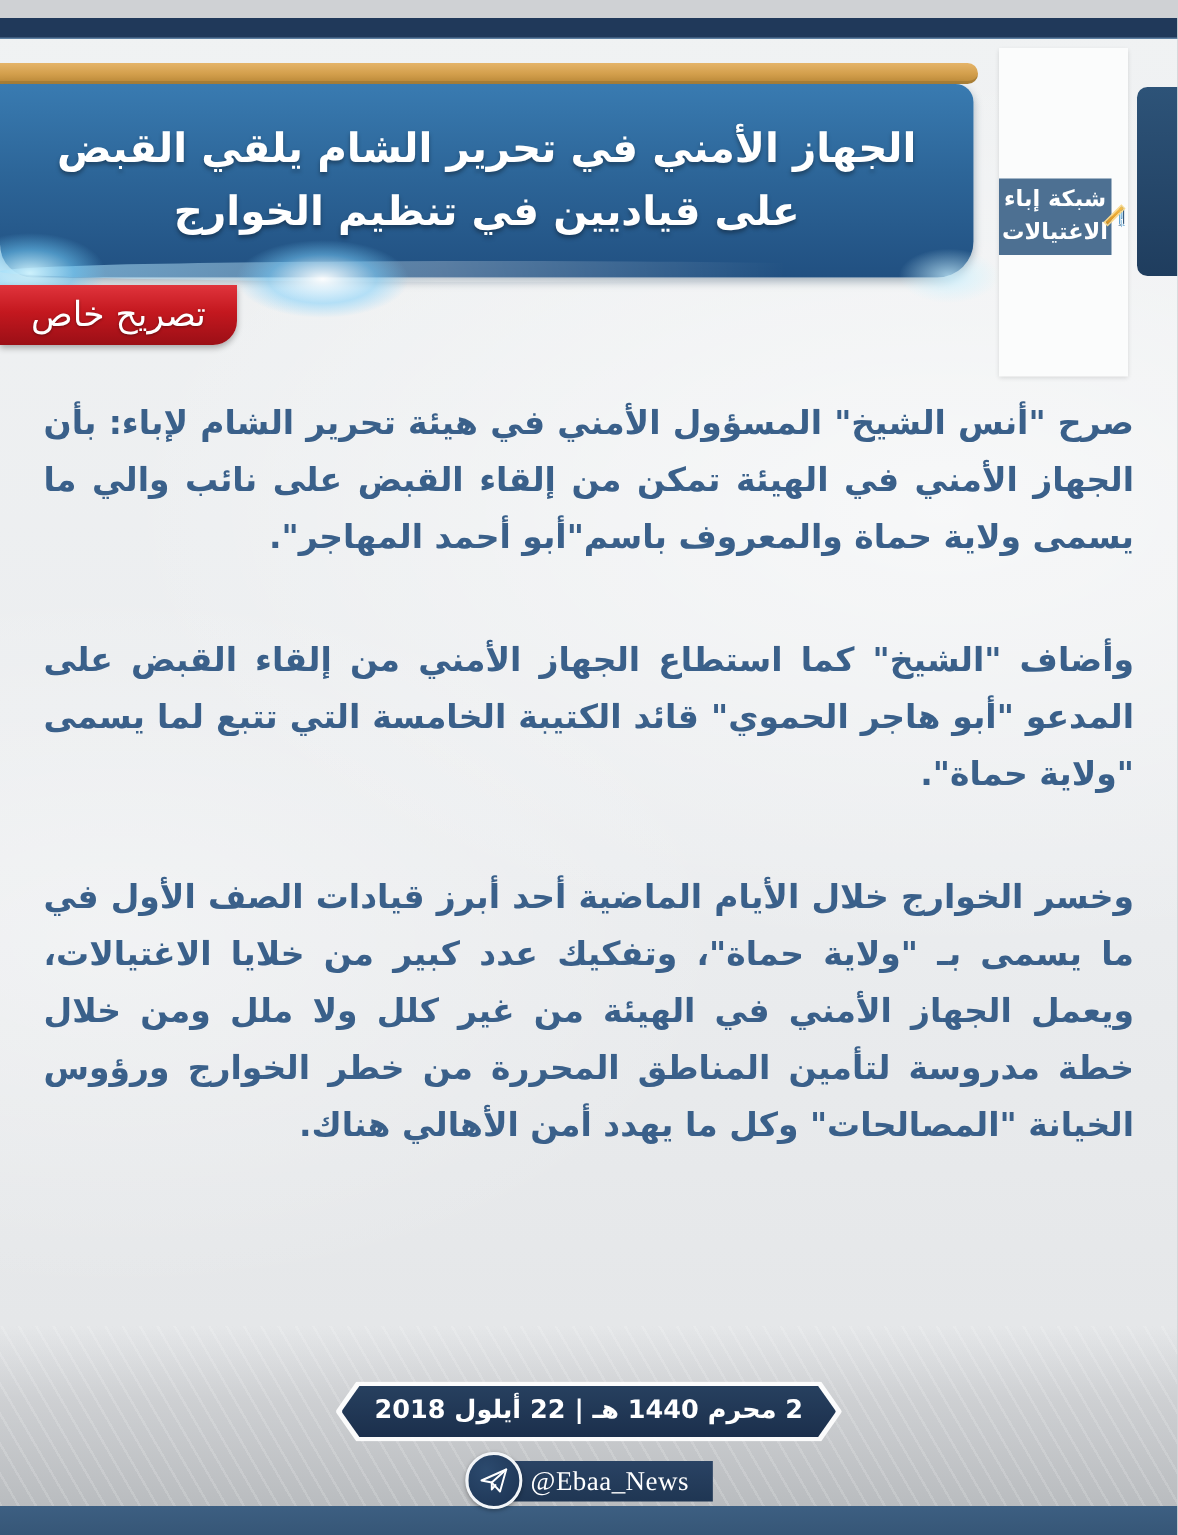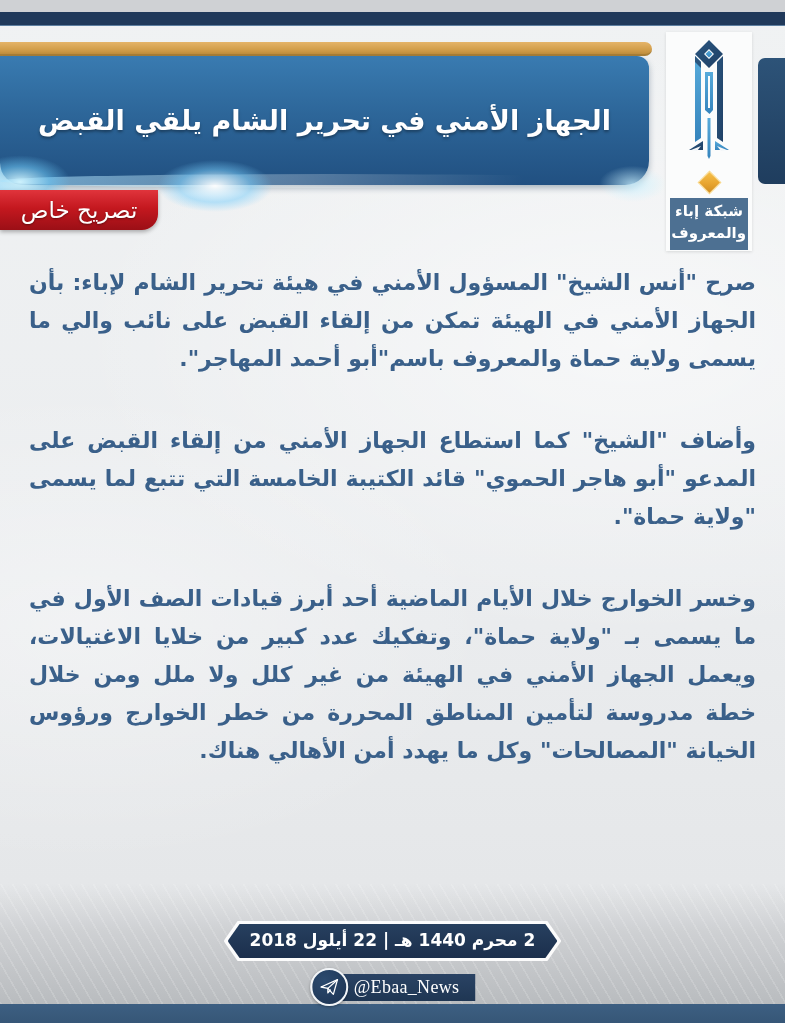--- a/index.html
+++ b/index.html
@@ -47,21 +47,21 @@
 
   .red-badge { position:absolute; top:178px; left:0; width:158px; height:40px; z-index:4;
     background:linear-gradient(180deg,#e0343c 0%, #c4181f 45%, #9b0f16 100%);
     border-radius:0 0 16px 0;
     display:flex; align-items:center; justify-content:center;
     color:#fff; font-weight:normal; font-size:23px;
     box-shadow:0 2px 4px rgba(0,0,0,.3); text-shadow:0 1px 2px rgba(0,0,0,.4); }
 
   
   .logo-col { position:absolute; top:20px; left:666px; width:86px; height:219px;
-    background:#fbfcfc; display:flex; flex-direction:column; align-items:center;
+    background:#fbfcfc; display:flex; flex-direction:row; align-items:center;
     padding-top:6px; box-shadow:0 1px 3px rgba(0,0,0,.12); }
   .logo-mark { width:64px; height:132px; }
   .diamond { width:17px; height:17px; margin:4px 0 7px 0; transform:rotate(45deg);
     background:linear-gradient(135deg,#f6c04a 0%, #e8a52f 55%, #cf8d21 100%);
     border:1px solid #f9d98c; }
   .logo-name { width:78px; background:#4d7092; color:#fff; text-align:center;
     font-size:15px; font-weight:bold; line-height:1.45; padding:3px 2px 5px; }
   .logo-name span { display:block; }
 
   
@@ -102,20 +102,21 @@
 </head>
 <body>
 
 <div class="page">
 
   <div class="topbar"></div>
   <div class="gold-strip"></div>
 
   <div class="banner">
     <span class="title-line">الجهاز الأمني في تحرير الشام يلقي القبض</span>
+    <span class="title-line">على قياديين في تنظيم الخوارج</span>
   </div>
 
   <div class="right-stub"></div>
 
   <div class="flare streak"></div>
   <div class="flare f1"></div>
   <div class="flare f2"></div>
   <div class="flare f3"></div>
 
   <div class="red-badge">تصريح خاص</div>
@@ -144,21 +145,21 @@
       <path d="M30.5 80 L33.5 80 L33.5 118 L32 121 L30.5 118 Z" fill="url(#lgLight)"></path>
 
       <path d="M12 112 L26 103 L26 112 Z" fill="url(#lgDark)"></path>
       <path d="M52 112 L38 103 L38 112 Z" fill="url(#lgLight)"></path>
       <path d="M14 112 L24 108 L20 113 Z" fill="#f4f7f9"></path>
       <path d="M50 112 L40 108 L44 113 Z" fill="#f4f7f9"></path>
     </svg>
     <div class="diamond"></div>
     <div class="logo-name">
       <span>شبكة إباء</span>
-      <span>والمعروف</span>
+      <span>الاغتيالات</span>
     </div>
   </div>
 
   <div class="article">
     <p>صرح "أنس الشيخ" المسؤول الأمني في هيئة تحرير الشام لإباء: بأن الجهاز الأمني في الهيئة تمكن من إلقاء القبض على نائب والي ما يسمى ولاية حماة والمعروف باسم"أبو أحمد المهاجر".</p>
     <p>وأضاف "الشيخ" كما استطاع الجهاز الأمني من إلقاء القبض على المدعو "أبو هاجر الحموي" قائد الكتيبة الخامسة التي تتبع لما يسمى "ولاية حماة".</p>
     <p>وخسر الخوارج خلال الأيام الماضية أحد أبرز قيادات الصف الأول في ما يسمى بـ "ولاية حماة"، وتفكيك عدد كبير من خلايا الاغتيالات، ويعمل الجهاز الأمني في الهيئة من غير كلل ولا ملل ومن خلال خطة مدروسة لتأمين المناطق المحررة من خطر الخوارج ورؤوس الخيانة "المصالحات" وكل ما يهدد أمن الأهالي هناك.</p>
   </div>
 
   <div class="footer-zone"></div>

